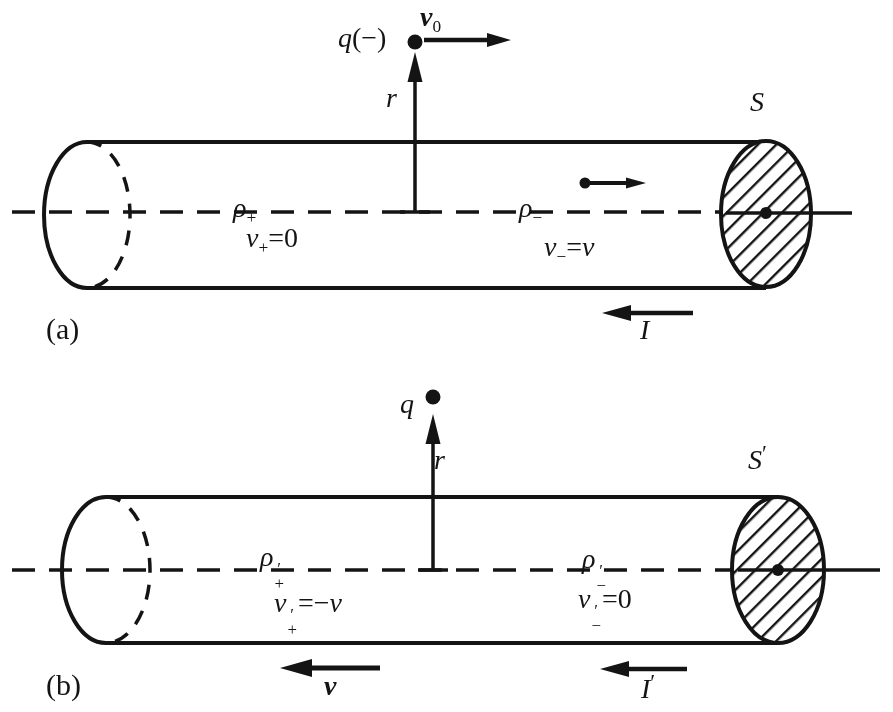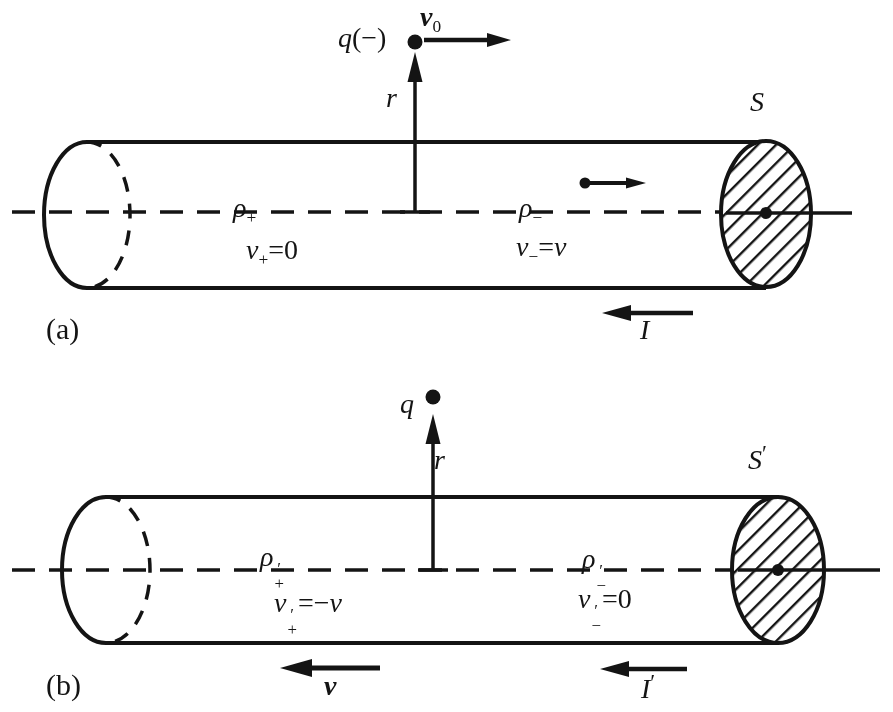--- a/index.html
+++ b/index.html
@@ -113,29 +113,29 @@
   <div class="lbl" style="left:420px;top:3px">
     <span class="bd">v</span><span class="sb">0</span>
   </div>
 
   <div class="lbl it" style="left:386px;top:84px">r</div>
 
   <div class="lbl" style="left:233px;top:194px">
     <span class="it">ρ</span><span class="sb">+</span>
   </div>
 
-  <div class="lbl" style="left:246px;top:236px">
+  <div class="lbl" style="left:246px;top:224px">
     <span class="it">v</span><span class="sb">+</span><span class="rm">=0</span>
   </div>
 
   <div class="lbl" style="left:519px;top:194px">
     <span class="it">ρ</span><span class="sb">−</span>
   </div>
 
-  <div class="lbl" style="left:516px;top:233px">
+  <div class="lbl" style="left:544px;top:233px">
     <span class="it">v</span><span class="sb">−</span><span class="rm">=</span><span class="it">v</span>
   </div>
 
   <div class="lbl it" style="left:750px;top:88px">S</div>
 
   <div class="lbl it" style="left:640px;top:316px">I</div>
 
   <div class="lbl panel-lbl rm" style="left:46px;top:314px">(a)</div>
 
   <div class="lbl it" style="left:400px;top:390px">q</div>

